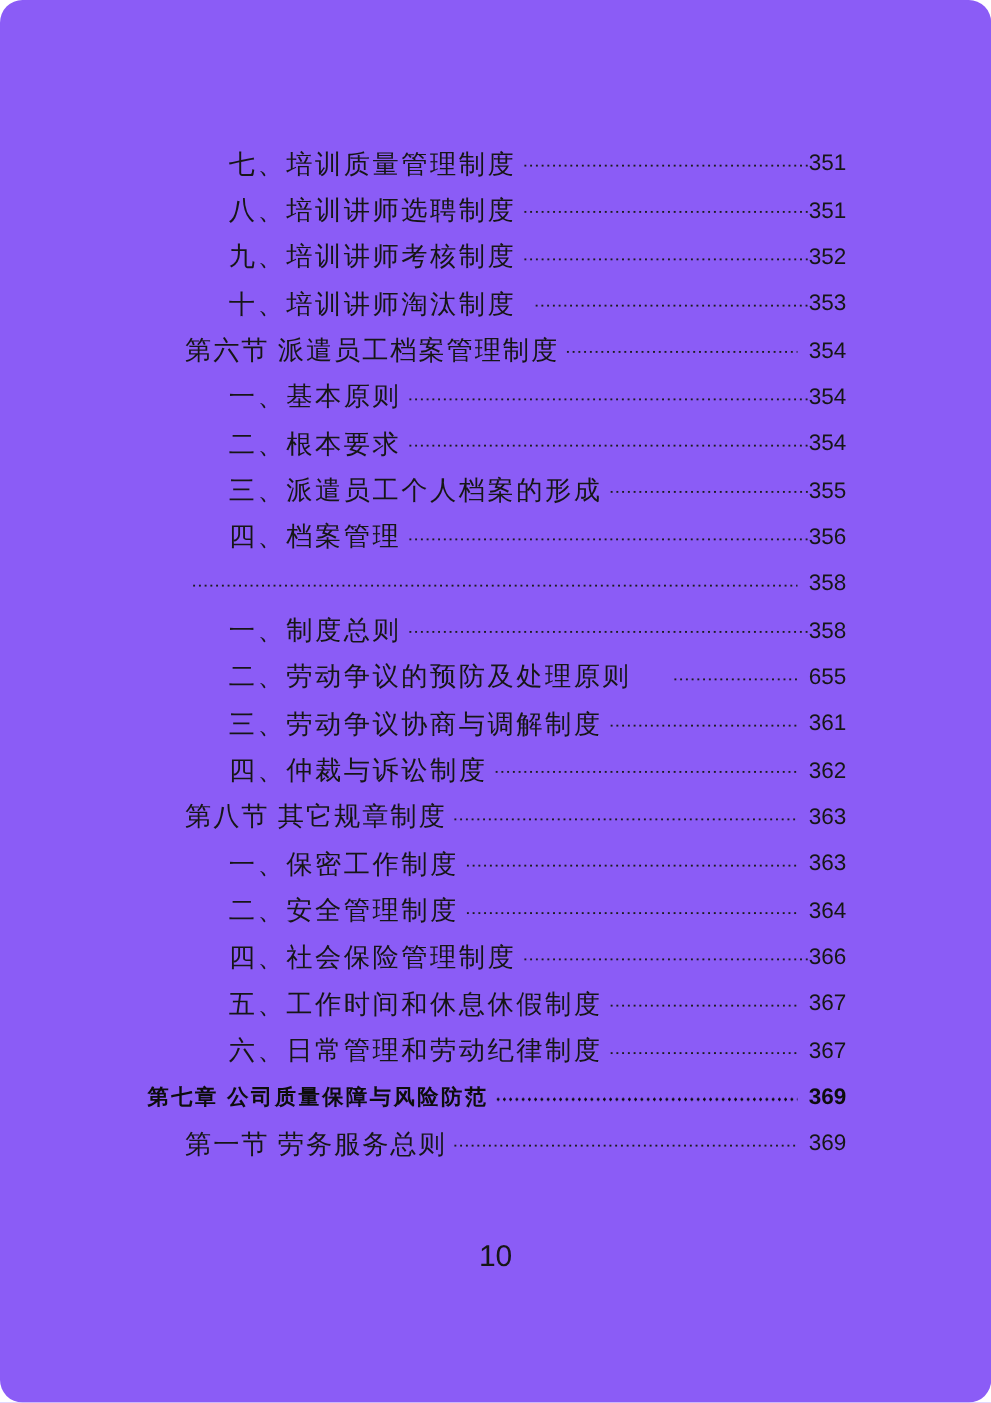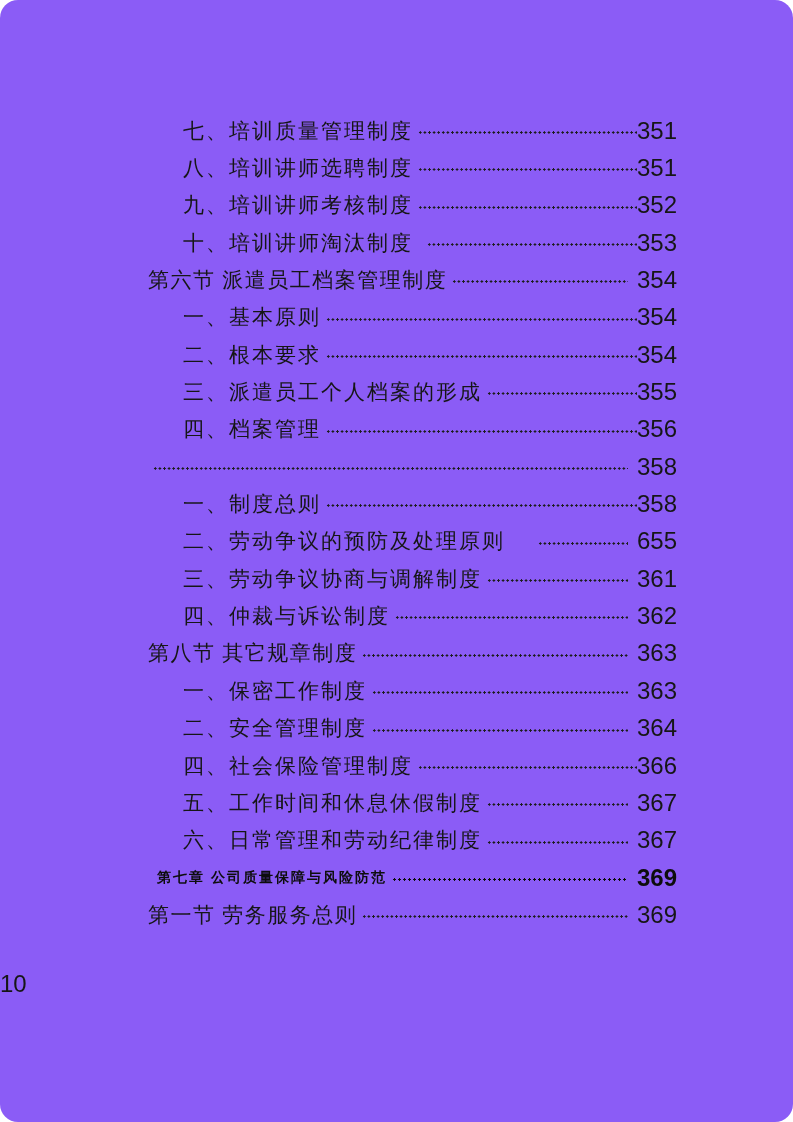--- a/index.html
+++ b/index.html
@@ -30,52 +30,52 @@
     font-size: 21px;
     letter-spacing: 2px;
     color: #161616;
   }
   .lvl-section { padding-left: 30px; text-align: right; }
   .lvl-section .label { letter-spacing: 1.5px; }
   .lvl-item { padding-left: 65px; }
   .lvl-chapter .label {
     font-family: "Liberation Sans", "DejaVu Sans", sans-serif;
     font-weight: bold;
-    font-size: 14px;
+    font-size: 17px;
     letter-spacing: 2px;
     color: #0d0d0d;
-    margin-left: 39px;
   }
   .leader {
     flex: 1;
     height: 100%;
     margin-left: 5px;
     background-image: radial-gradient(circle 1.05px at center, #1c1c1c 98%, transparent 100%);
     background-size: 4.6px 3px;
     background-repeat: repeat-x;
     background-position: 0 19px;
   }
   .lvl-chapter .leader {
     background-image: radial-gradient(circle 1.3px at center, #0d0d0d 98%, transparent 100%);
     background-size: 5px 3.4px;
     background-position: 0 18.8px;
   }
   .pre-gap-sm .leader { margin-left: 14px; }
   .pre-gap-lg .leader { margin-left: 33px; }
   .num-gap .leader  { margin-right: 9px; }
   .pagenum {
     font-family: "Liberation Sans", "DejaVu Sans", sans-serif;
-    font-size: 24px;
+    font-size: 18px;
     color: #161616;
   }
   .lvl-chapter .pagenum { font-weight: bold; color: #0d0d0d; }
   .footer {
     position: absolute;
-    top: 970px; left: 0;
+    top: 992px; left: 0;
     width: 100%;
+    text-align: center;
   }
   .footer .pageno {
     font-family: "Liberation Sans", "DejaVu Sans", sans-serif;
     font-size: 24px;
     color: #161616;
   }
 </style>
 </head>
 <body>
 

